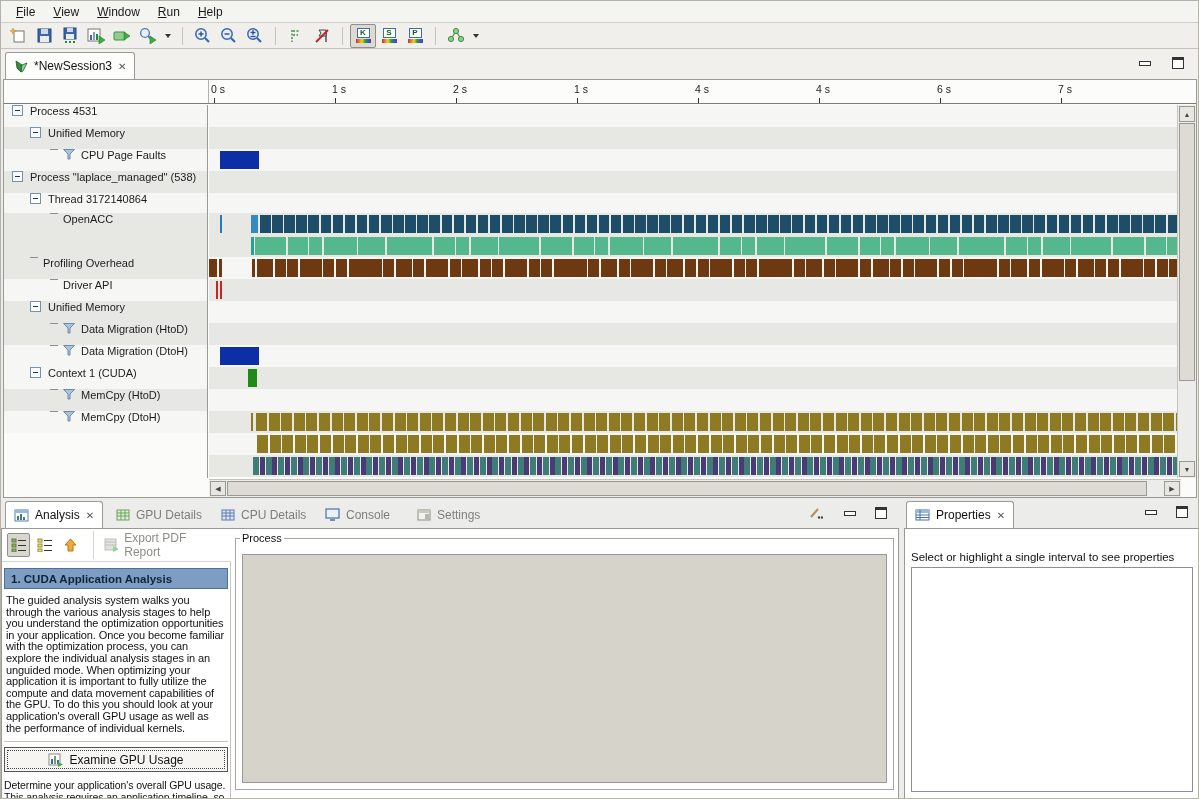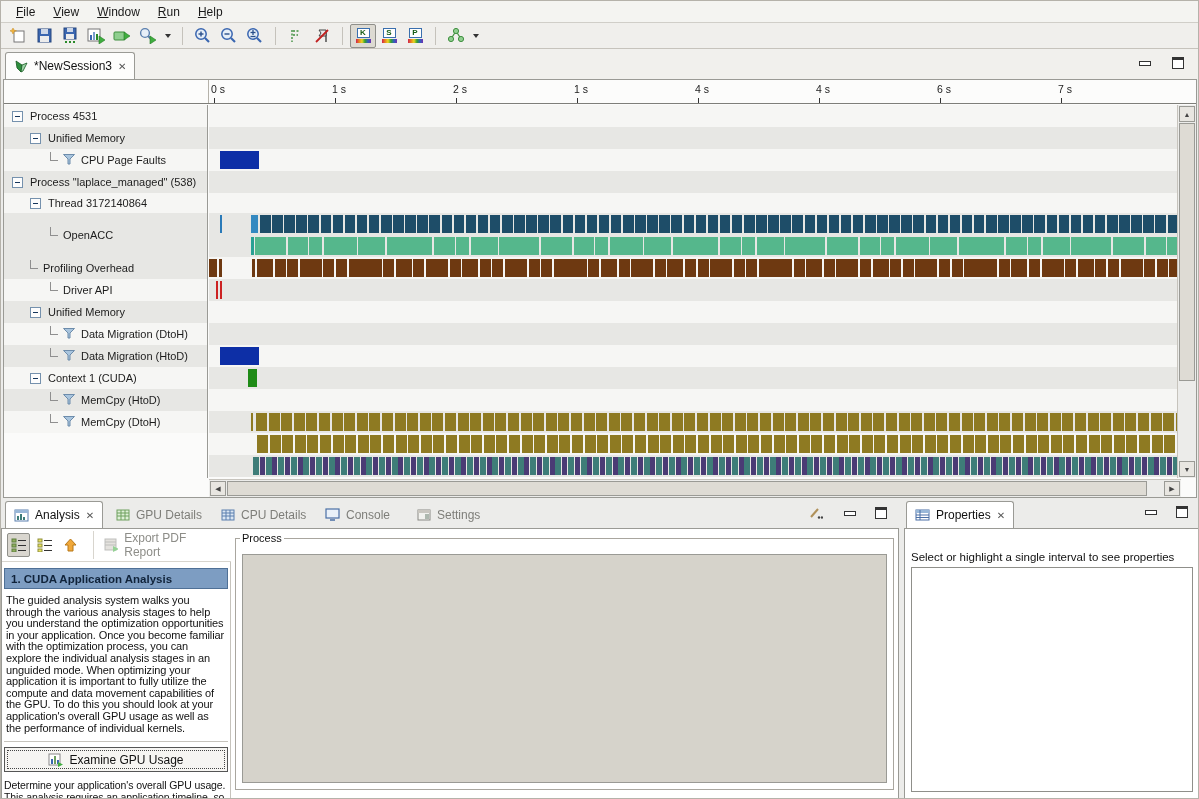--- a/index.html
+++ b/index.html
@@ -32,21 +32,21 @@
   .ico-max::before{content:"";position:absolute;left:0;right:0;top:0;height:2px;background:#333;}
 
   .edit-content{position:absolute;top:30px;left:2px;right:1px;bottom:0;border:1px solid #9a9a95;background:#fbfbfa;}
   .ruler-row{position:absolute;top:0;left:0;right:0;height:24px;background:#fcfcfb;border-bottom:1px solid #7e7e79;}
   .ruler{position:absolute;left:204px;top:0;width:971px;height:100%;border-left:1px solid #b5b2aa;overflow:hidden;}
   .rlabel{position:absolute;top:3px;font-size:10.5px;color:#222;white-space:nowrap;}
   .rtick{position:absolute;bottom:0;width:1px;height:5px;background:#333;}
   .tl-body{position:absolute;top:25px;left:0;right:0;height:373px;overflow:hidden;}
   #tl-side{position:absolute;left:0;top:0;width:204px;height:100%;border-right:1px solid #9a9a95;overflow:hidden;}
   #tl-chart{position:absolute;left:205px;top:0;width:971px;height:100%;overflow:hidden;}
-  .side-row{display:flex;align-items:center;font-size:11px;color:#1c1c1c;white-space:nowrap;overflow:hidden;}
+  .side-row{display:flex;align-items:flex-start;font-size:11px;color:#1c1c1c;white-space:nowrap;overflow:hidden;}
   .chart-row{position:relative;overflow:hidden;}
   .rl{background:#f6f6f4;}
   .rd{background:#e7e7e4;}
   .ind{display:inline-block;flex:none;}
   .exp{width:11px;height:11px;border:1px solid #7591ad;background:#fdfdfd;display:inline-block;position:relative;margin-right:7px;flex:none;}
   .exp::after{content:"";position:absolute;left:2px;right:2px;top:4px;border-top:1px solid #16365c;}
   .conn{width:8px;height:9px;border-left:1px solid #8f8f8f;border-bottom:1px solid #8f8f8f;display:inline-block;margin:-8px 5px 0 0;flex:none;}
   .funnel{display:inline-block;margin-right:6px;flex:none;}
   .rlbl{font-weight:500;}
   .bar{position:absolute;display:block;}
@@ -298,35 +298,35 @@
             <div class="side-row rl" style="height: 22px;">
               <span class="ind" style="width:46px"></span>
               <span class="conn"></span>
               <span class="rlbl">Driver API</span>
             </div>
             <div class="side-row rd" style="height: 22px;">
               <span class="ind" style="width:26px"></span>
               <span class="exp"></span>
               <span class="rlbl">Unified Memory</span>
             </div>
+            <div class="side-row rd" style="height: 22px;">
+              <span class="ind" style="width:46px"></span>
+              <span class="conn"></span>
+              <span class="funnel"><svg width="12" height="11" viewBox="0 0 12 11">
+                  <polygon points="0.5,0.5 11.5,0.5 7,5 7,10 5,10 5,5" fill="#a9c5de" stroke="#6d8cab"></polygon>
+                </svg></span>
+              <span class="rlbl">Data Migration (HtoD)</span>
+            </div>
             <div class="side-row rl" style="height: 22px;">
               <span class="ind" style="width:46px"></span>
               <span class="conn"></span>
               <span class="funnel"><svg width="12" height="11" viewBox="0 0 12 11">
                   <polygon points="0.5,0.5 11.5,0.5 7,5 7,10 5,10 5,5" fill="#a9c5de" stroke="#6d8cab"></polygon>
                 </svg></span>
               <span class="rlbl">Data Migration (DtoH)</span>
-            </div>
-            <div class="side-row rd" style="height: 22px;">
-              <span class="ind" style="width:46px"></span>
-              <span class="conn"></span>
-              <span class="funnel"><svg width="12" height="11" viewBox="0 0 12 11">
-                  <polygon points="0.5,0.5 11.5,0.5 7,5 7,10 5,10 5,5" fill="#a9c5de" stroke="#6d8cab"></polygon>
-                </svg></span>
-              <span class="rlbl">Data Migration (HtoD)</span>
             </div>
             <div class="side-row rl" style="height: 22px;">
               <span class="ind" style="width:26px"></span>
               <span class="exp"></span>
               <span class="rlbl">Context 1 (CUDA)</span>
             </div>
             <div class="side-row rd" style="height: 22px;">
               <span class="ind" style="width:46px"></span>
               <span class="conn"></span>
               <span class="funnel"><svg width="12" height="11" viewBox="0 0 12 11">

